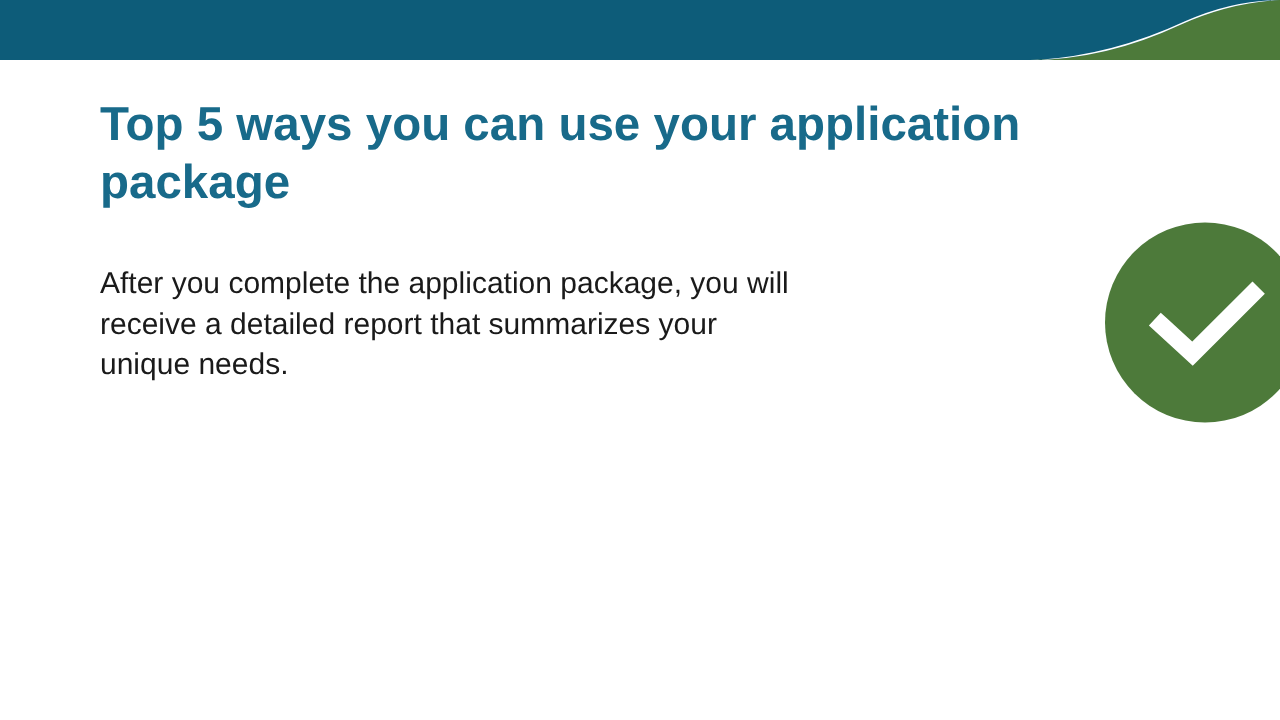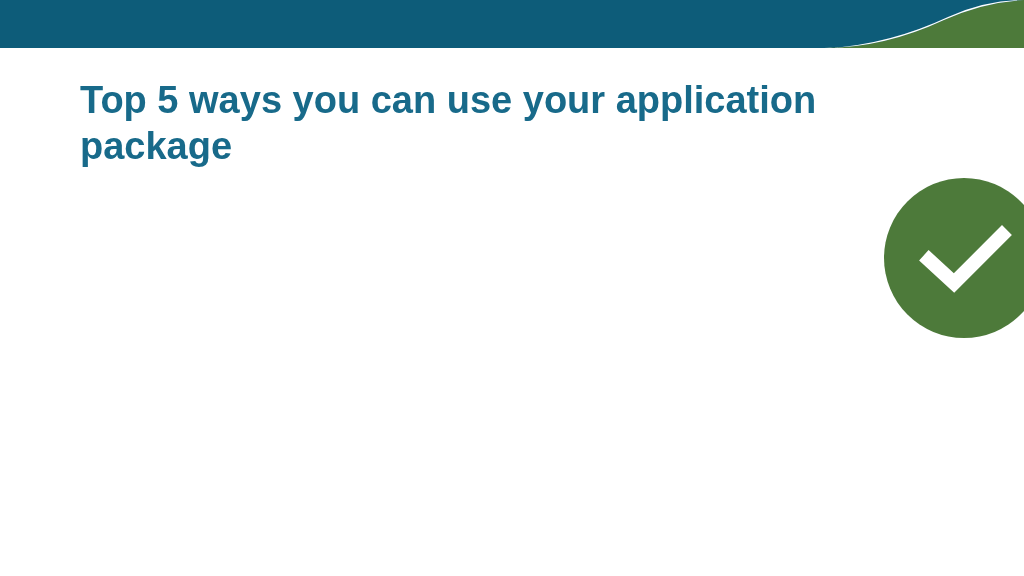--- a/index.html
+++ b/index.html
@@ -70,20 +70,21 @@
     <svg width="200" height="48" viewBox="0 0 200 48">
       <path d="M 200 0 L 200 48 L 0 48 Q 60 48 120 20 Q 160 2 200 0 Z" fill="#4d7a3a"></path>
       <path d="M 200 0 Q 160 2 120 20 Q 60 48 0 48 L 6 48 Q 66 44 124 17 Q 162 0 200 0 Z" fill="#ffffff"></path>
     </svg>
   </div>
 </div>
 
 <div class="content">
   <h1 class="title">Top 5 ways you can use your application package</h1>
   <div class="body-text">
+    <p>After you complete the application package, you will receive a  detailed report that summarizes your unique needs.</p>
   </div>
 </div>
 
 <div class="check-circle">
   <svg width="180" height="180" viewBox="0 0 180 180">
     <circle cx="90" cy="90" r="80" fill="#4d7a3a"></circle>
     <path d="M 55 92 L 80 115 L 128 67" stroke="#ffffff" stroke-width="14" fill="none" stroke-linecap="square" stroke-linejoin="miter"></path>
   </svg>
 </div>
 

